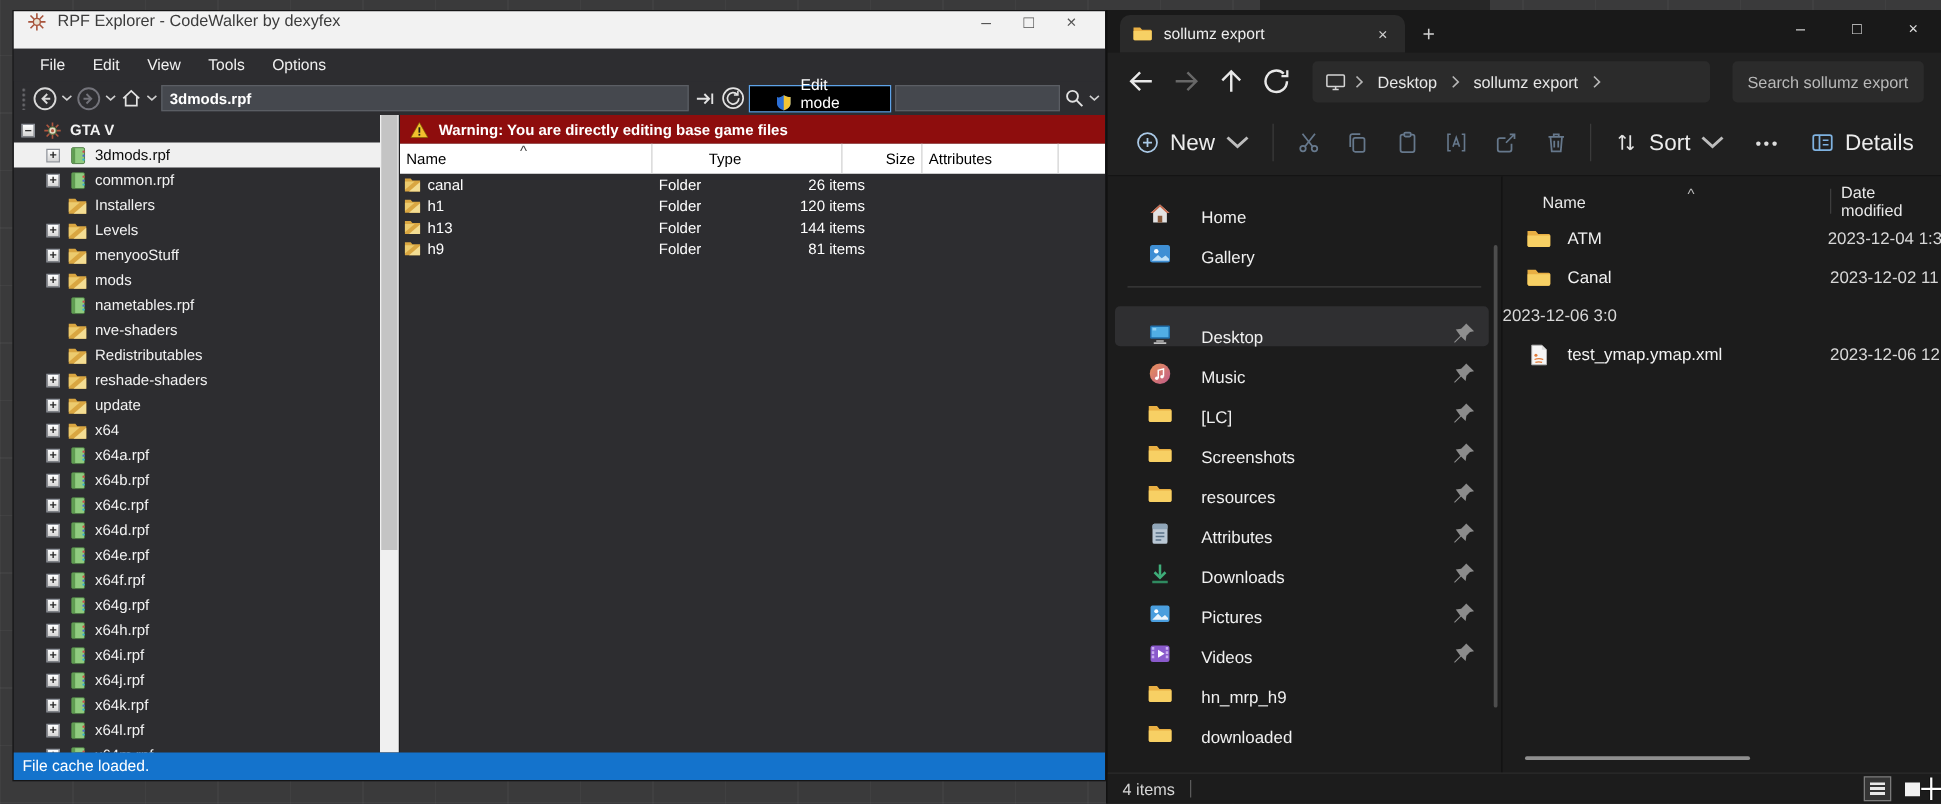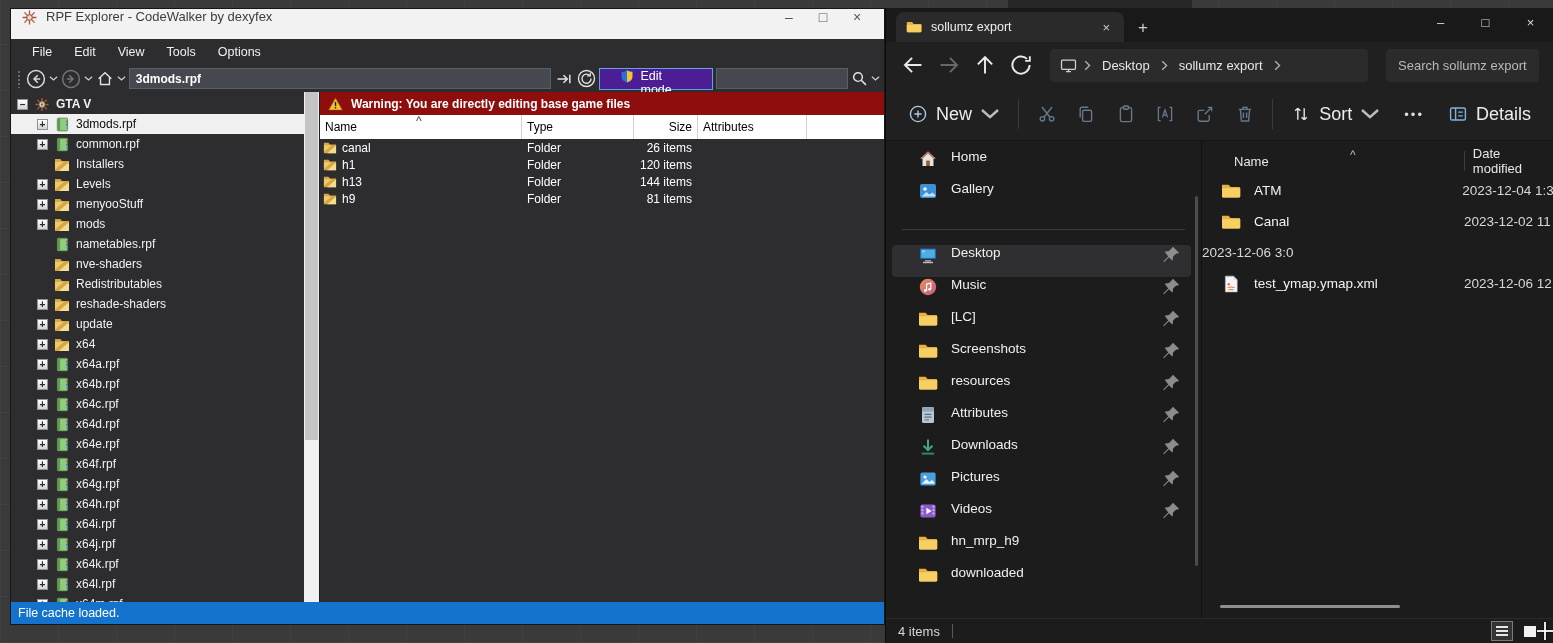--- a/index.html
+++ b/index.html
@@ -31,42 +31,42 @@
           background-image:radial-gradient(circle, #6a6a6e 1px, transparent 1.2px);
           background-size:4px 4px; }
   .tb-circle { width:20px; height:20px; }
   .tb-caret { width:9px; height:9px; }
   .cw-address { width:450px; height:21px; background:#45484e; border:1px solid #5b5e64;
                 color:#fff; font-size:12px; font-weight:bold; padding:0 6px; outline:none;
                 font-family:"Liberation Sans",sans-serif; }
   .cw-search { width:132px; height:21px; background:#45484e; border:1px solid #5b5e64;
                color:#fff; font-size:12px; padding:0 6px; outline:none;
                font-family:"Liberation Sans",sans-serif; }
-  .editmode { height:22px; display:flex; align-items:flex-start; gap:6px; padding:0 20px;
-              background:#4c1d95; border:1px solid #5ea3e8; color:#fff; font-size:12.5px; }
+  .editmode { height:22px; display:flex; align-items:flex-end; gap:6px; padding:0 20px;
+              background:#000000; border:1px solid #5ea3e8; color:#fff; font-size:12.5px; }
   .cw-body { flex:1; display:flex; overflow:hidden; }
   .cw-tree { width:293px; flex:none; padding-top:2px; overflow:hidden; font-size:12px; color:#f2f2f2; }
   .trow { height:20px; display:flex; align-items:center; padding-left:26px; white-space:nowrap; }
   .trow.root { padding-left:6px; font-weight:bold; }
   .trow.selected { background:#f0f0f0; color:#0a0a0a; }
   .expander { width:11px; height:11px; margin-right:6px; flex:none;
               background:linear-gradient(#ffffff,#d4d4d4); border:1px solid #8f939a;
               color:#2a2a2a; font-size:10px; line-height:9px; text-align:center; font-weight:bold; }
   .expander.none { visibility:hidden; }
   .ticon { width:16px; height:15px; margin-right:6px; }
   .cw-treescroll { width:15px; flex:none; background:#f0f0f0; position:relative; }
   .cw-treethumb { position:absolute; left:1px; right:1px; top:0; height:348px; background:#c4c4c4; }
   .cw-main { flex:1; display:flex; flex-direction:column; border-left:1px solid #1e1e20; overflow:hidden; }
   .warnbar { height:23px; background:#8e0d0d; color:#fff; font-weight:bold; font-size:12px;
              display:flex; align-items:center; gap:8px; padding:0 8px; flex:none; }
   .warnbar .icon { width:15px; height:14px; }
   .grid-head { height:24px; background:#ffffff; color:#000; font-size:12px; display:flex;
                align-items:center; flex:none; position:relative; }
   .gh-cell { height:100%; display:flex; align-items:center; padding:0 5px; border-right:1px solid #d2d2d2; }
-  .gh-name { width:202px; } .gh-type { width:112px; } .gh-size { width:64px; justify-content:flex-end; }
+  .gh-name { width:202px; } .gh-type { width:112px;margin-left:40px; } .gh-size { width:64px; justify-content:flex-end; }
   .gh-attr { width:109px; } .gh-fill { flex:1; border-right:none; }
   .sortmark { position:absolute; left:96px; top:-1px; color:#444; font-size:12px; }
   .rrow { height:17px; display:flex; align-items:center; color:#fff; font-size:12px; }
   .c-name { width:202px; display:flex; align-items:center; padding-left:3px; gap:5px; overflow:hidden; }
   .c-name .ticon { width:14px; height:13px; margin:0; }
   .c-type { width:112px; padding-left:5px; }
   .c-size { width:64px; text-align:right; padding-right:6px; }
   .c-attr { width:109px; }
   .cw-status { height:22px; background:#1473cc; color:#fff; font-size:12.5px; display:flex;
                align-items:center; padding:0 7px; flex:none; }
@@ -100,22 +100,22 @@
   .tbx { display:flex; align-items:flex-start; gap:8px; color:#ececec; font-size:18px; padding:7px 10px;
          border-radius:4px; }
   .tbx .icon { width:20px; height:20px; }
   .tool-ic { width:44px; height:38px; display:flex; align-items:center; justify-content:center; }
   .tool-ic .icon { width:20px; height:20px; }
   .tb-sep { width:1px; height:30px; background:#3a3a3a; margin:0 8px; flex:none; }
   .more-dots { color:#ddd; font-size:13px; letter-spacing:2px; padding:0 14px; }
   .details-btn { margin-left:auto; }
   .ex-body { flex:1; display:flex; overflow:hidden; }
   .ex-side { width:315px; flex:none; padding-top:8px; position:relative; overflow:hidden; }
-  .sitem { height:32px; margin:0 10px 0 6px; border-radius:4px; display:flex; align-items:flex-start;
-           padding:0 10px 0 26px; gap:13px; color:#f0f0f0; font-size:13.5px; white-space:nowrap; }
+  .sitem { height:32px; margin:0 10px 0 6px; border-radius:4px; display:flex; align-items:flex-end;
+           padding:0 10px 0 26px; gap:23px; color:#f0f0f0; font-size:13.5px; white-space:nowrap; }
   .sitem.selected { background:#2f2f31; }
   .sitem .icon { width:20px; height:20px; }
   .pin { margin-left:auto; width:14px; height:14px; opacity:.85; }
   .side-divider { height:32px; display:flex; align-items:center; padding:0 16px; }
   .side-divider div { height:1px; background:#3c3c3c; width:100%; }
   .side-scroll { position:absolute; right:3px; top:55px; width:3px; height:370px; background:#4d4d4d;
                  border-radius:2px; }
   .ex-files { flex:1; border-left:1px solid #111; padding-top:6px; position:relative; overflow:hidden; }
   .files-head { height:28px; display:flex; align-items:center; color:#e8e8e8; font-size:13px;
                 position:relative; }

